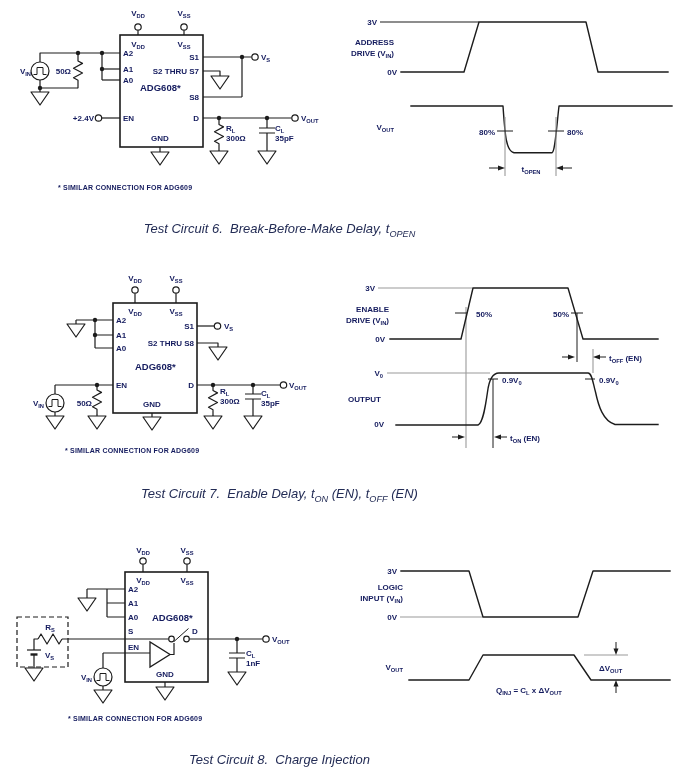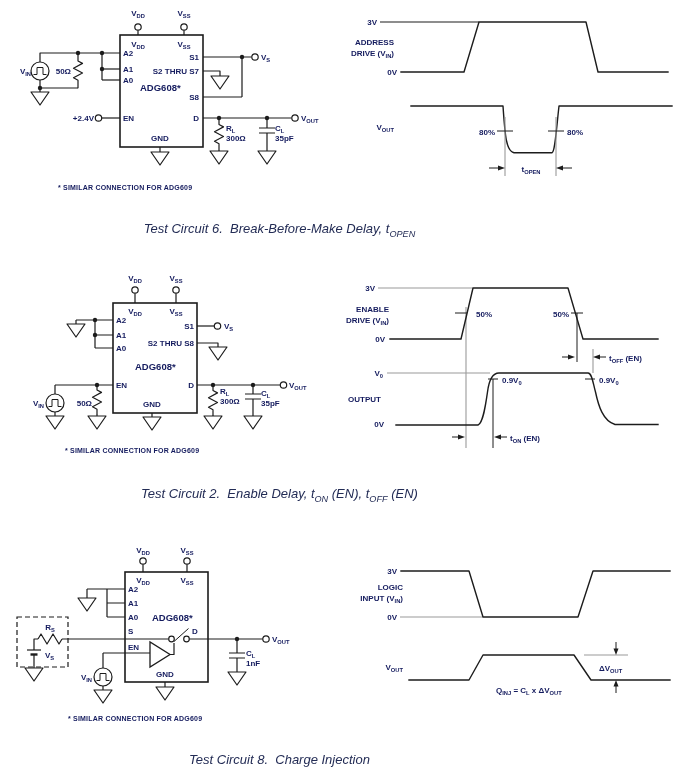--- a/index.html
+++ b/index.html
@@ -212,21 +212,21 @@
     <text class="end" x="569" y="317">50%</text>
     <text class="end" x="383" y="376"><tspan>V</tspan><tspan dy="1.8" class="sub">0</tspan></text>
     <text class="end" x="384" y="427">0V</text>
     <text class="end" x="381" y="402">OUTPUT</text>
     <text x="502" y="383"><tspan>0.9V</tspan><tspan dy="1.8" class="sub">0</tspan></text>
     <text x="599" y="383"><tspan>0.9V</tspan><tspan dy="1.8" class="sub">0</tspan></text>
     <text x="510" y="441"><tspan>t</tspan><tspan dy="1.8" class="sub">ON</tspan><tspan dy="-1.8"> (EN)</tspan></text>
     <text x="609" y="361"><tspan>t</tspan><tspan dy="1.8" class="sub">OFF</tspan><tspan dy="-1.8"> (EN)</tspan></text>
   </svg>
 
-  <div class="caption" style="top:486px"><span>Test Circuit 2.  Enable Delay, t</span><sub>ON</sub><span> (EN), t</span><sub>OFF</sub><span> (EN)</span></div>
+  <div class="caption" style="top:486px"><span>Test Circuit 7.  Enable Delay, t</span><sub>ON</sub><span> (EN), t</span><sub>OFF</sub><span> (EN)</span></div>
 
   <svg style="left:0;top:540px" width="341" height="190" viewBox="0 540 341 190">
     <g>
       <path class="wire" d="M87 589 H125"></path>
       <path class="wire" d="M107 589 V617 M107 603 H125 M107 617 H125"></path>
       <path class="wire" d="M87 589 V598"></path>
       <path class="wire" d="M143 564.2 V572 M187 564.2 V572"></path>
       <path class="wire" d="M34 650 V639 H38"></path>
       <path class="wire" d="M62 639 H168.5"></path>
       <path class="wire" d="M34 654.5 V665 M34 665 V668"></path>

